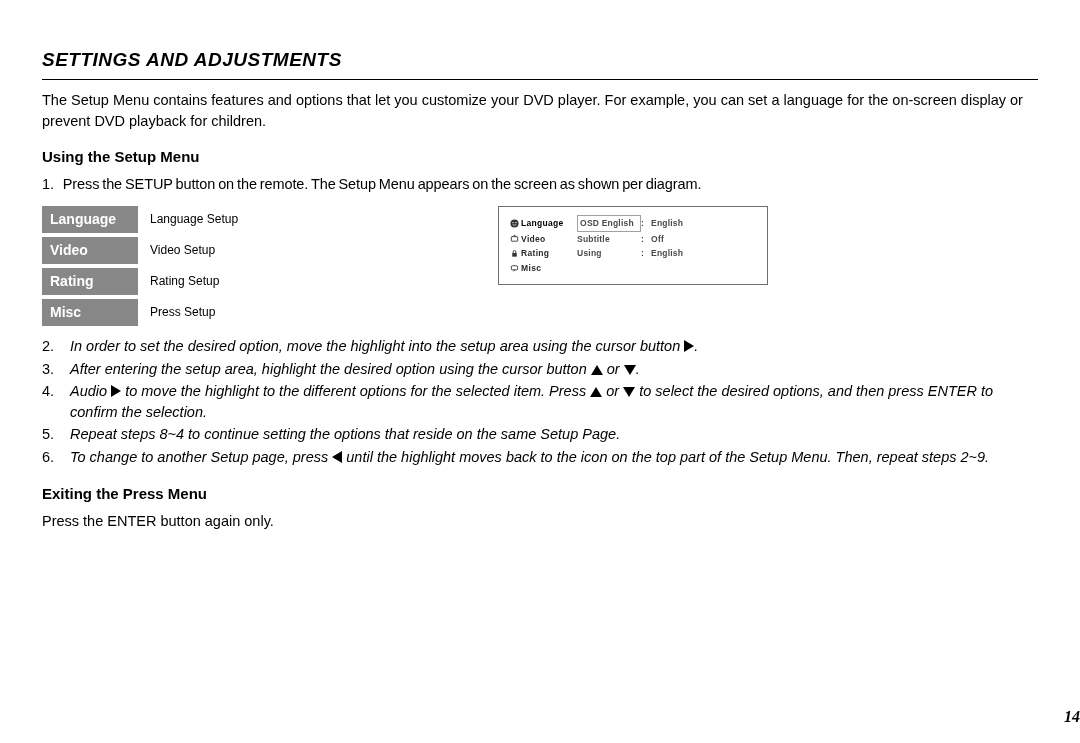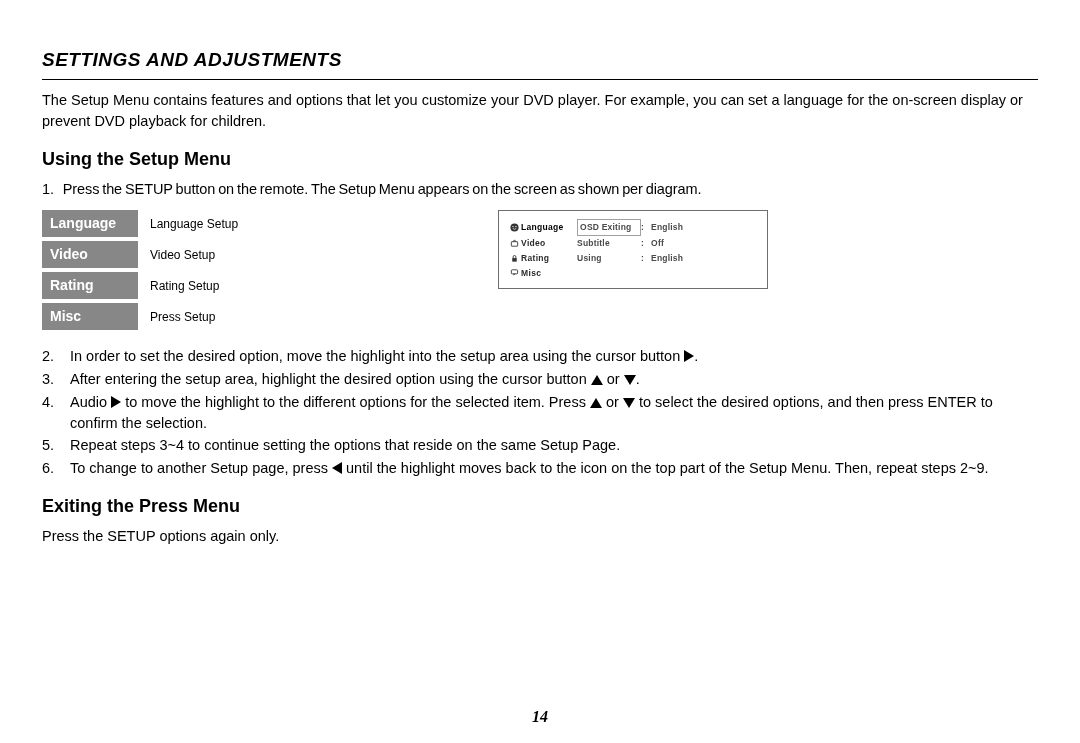--- a/index.html
+++ b/index.html
@@ -23,34 +23,34 @@
     margin: 6px 0 8px 0;
     padding-bottom: 4px;
     border-bottom: 1px solid #000;
     font-style: italic;
   }
   .intro {
     margin: 10px 0 14px 0;
     line-height: 1.45;
   }
   h2.subhead {
-    font-size: 18px;
+    font-size: 15px;
     font-weight: bold;
     margin: 14px 0 6px 0;
   }
   .step1 {
     margin: 0 0 10px 0;
     letter-spacing: -0.1px;
     word-spacing: -1px;
   }
   .midrow {
     display: flex;
     align-items: flex-start;
     gap: 260px;
-    margin-bottom: 16px;
+    margin-bottom: 10px;
   }
   .cat-rows {
     display: grid;
     grid-template-columns: 96px auto;
     gap: 4px 12px;
     align-items: center;
   }
   .cat-label {
     background: #878787;
     color: #fff;
@@ -78,32 +78,32 @@
   }
   .diagram-row.sel .d-label { font-weight: bold; color:#000; }
   .diagram-row .d-label { font-weight: bold; letter-spacing: 0.3px; }
   .diagram-row .d-col { font-weight: bold; color:#4a4a4a; letter-spacing: 0.2px; }
   .diagram-row .d-colon { font-weight: bold; color:#4a4a4a; }
   .diagram-icon { display:flex; align-items:center; justify-content:center; }
   .diagram-right { border: 1px solid #a0a0a0; padding: 1px 2px; margin: -1px 0; }
   .ol-block { margin: 6px 0 6px 0; }
   .li { display: grid; grid-template-columns: 28px 1fr; align-items: baseline; margin: 1px 0; }
   .li .num { }
-  .li .txt { line-height: 1.45; }
+  .li .txt { line-height: 1.45; font-style: italic; }
   .tri { display:inline-block; vertical-align: -1px; }
   .tri-right { width:0;height:0;border-top:6px solid transparent;border-bottom:6px solid transparent;border-left:10px solid #000; }
   .tri-left { width:0;height:0;border-top:6px solid transparent;border-bottom:6px solid transparent;border-right:10px solid #000; }
   .tri-up { width:0;height:0;border-left:6px solid transparent;border-right:6px solid transparent;border-bottom:10px solid #000; }
   .tri-down { width:0;height:0;border-left:6px solid transparent;border-right:6px solid transparent;border-top:10px solid #000; }
   .exit-text { margin: 2px 0 0 0; }
   .page-num {
     position: absolute;
     bottom: 14px;
     left: 0; right: 0;
-    text-align: center;
+    text-align: right;
     font-weight: bold;
     font-style: italic;
     font-family: "Times New Roman", Times, serif;
     font-size: 16px;
   }
 </style>
 </head>
 <body>
 
 <h1 class="page-title">SETTINGS AND ADJUSTMENTS</h1>
@@ -134,21 +134,21 @@
     <div class="diagram-row sel">
       <span class="diagram-icon">
         <svg width="9" height="9" viewBox="0 0 10 10">
             <circle cx="5" cy="5" r="4.5" fill="#333"></circle>
             <circle cx="3.4" cy="4" r="0.8" fill="#fff"></circle>
             <circle cx="6.6" cy="4" r="0.8" fill="#fff"></circle>
             <path d="M3 6 Q5 8 7 6" stroke="#fff" stroke-width="0.8" fill="none"></path>
           </svg>
       </span>
       <span class="d-label">Language</span>
-      <span class="d-col diagram-right">OSD Exiting</span>
+      <span class="d-col diagram-right">OSD English</span>
       <span class="d-colon">:</span>
       <span class="d-col">English</span>
     </div>
     <div class="diagram-row">
       <span class="diagram-icon">
         <svg width="9" height="9" viewBox="0 0 10 10">
             <rect x="1.5" y="3" width="7" height="5" rx="0.5" fill="none" stroke="#333" stroke-width="1"></rect>
             <path d="M3.5 3 L5 1 L6.5 3" stroke="#333" stroke-width="1" fill="none"></path>
           </svg>
       </span>
@@ -198,26 +198,26 @@
     </span>
   </div>
   <div class="li">
     <span class="num">4.</span>
     <span class="txt">
       <span>Audio </span><span class="tri tri-right"></span><span> to move the highlight to the different options for the selected item. Press </span><span class="tri tri-up"></span><span> or </span><span class="tri tri-down"></span><span> to select the desired options, and then press ENTER to confirm the selection.</span>
     </span>
   </div>
   <div class="li">
     <span class="num">5.</span>
-    <span class="txt">Repeat steps 3~4 to continue setting the options that reside on the same Setup Page.</span>
+    <span class="txt">Repeat steps 8~4 to continue setting the options that reside on the same Setup Page.</span>
   </div>
   <div class="li">
     <span class="num">6.</span>
     <span class="txt">
       <span>To change to another Setup page, press </span><span class="tri tri-left"></span><span> until the highlight moves back to the icon on the top part of the Setup Menu. Then, repeat steps 2~9.</span>
     </span>
   </div>
 </div>
 
 <h2 class="subhead">Exiting the Press Menu</h2>
-<p class="exit-text">Press the SETUP options again only.</p>
+<p class="exit-text">Press the ENTER button again only.</p>
 
 <div class="page-num">14</div>
 
 </body></html>

